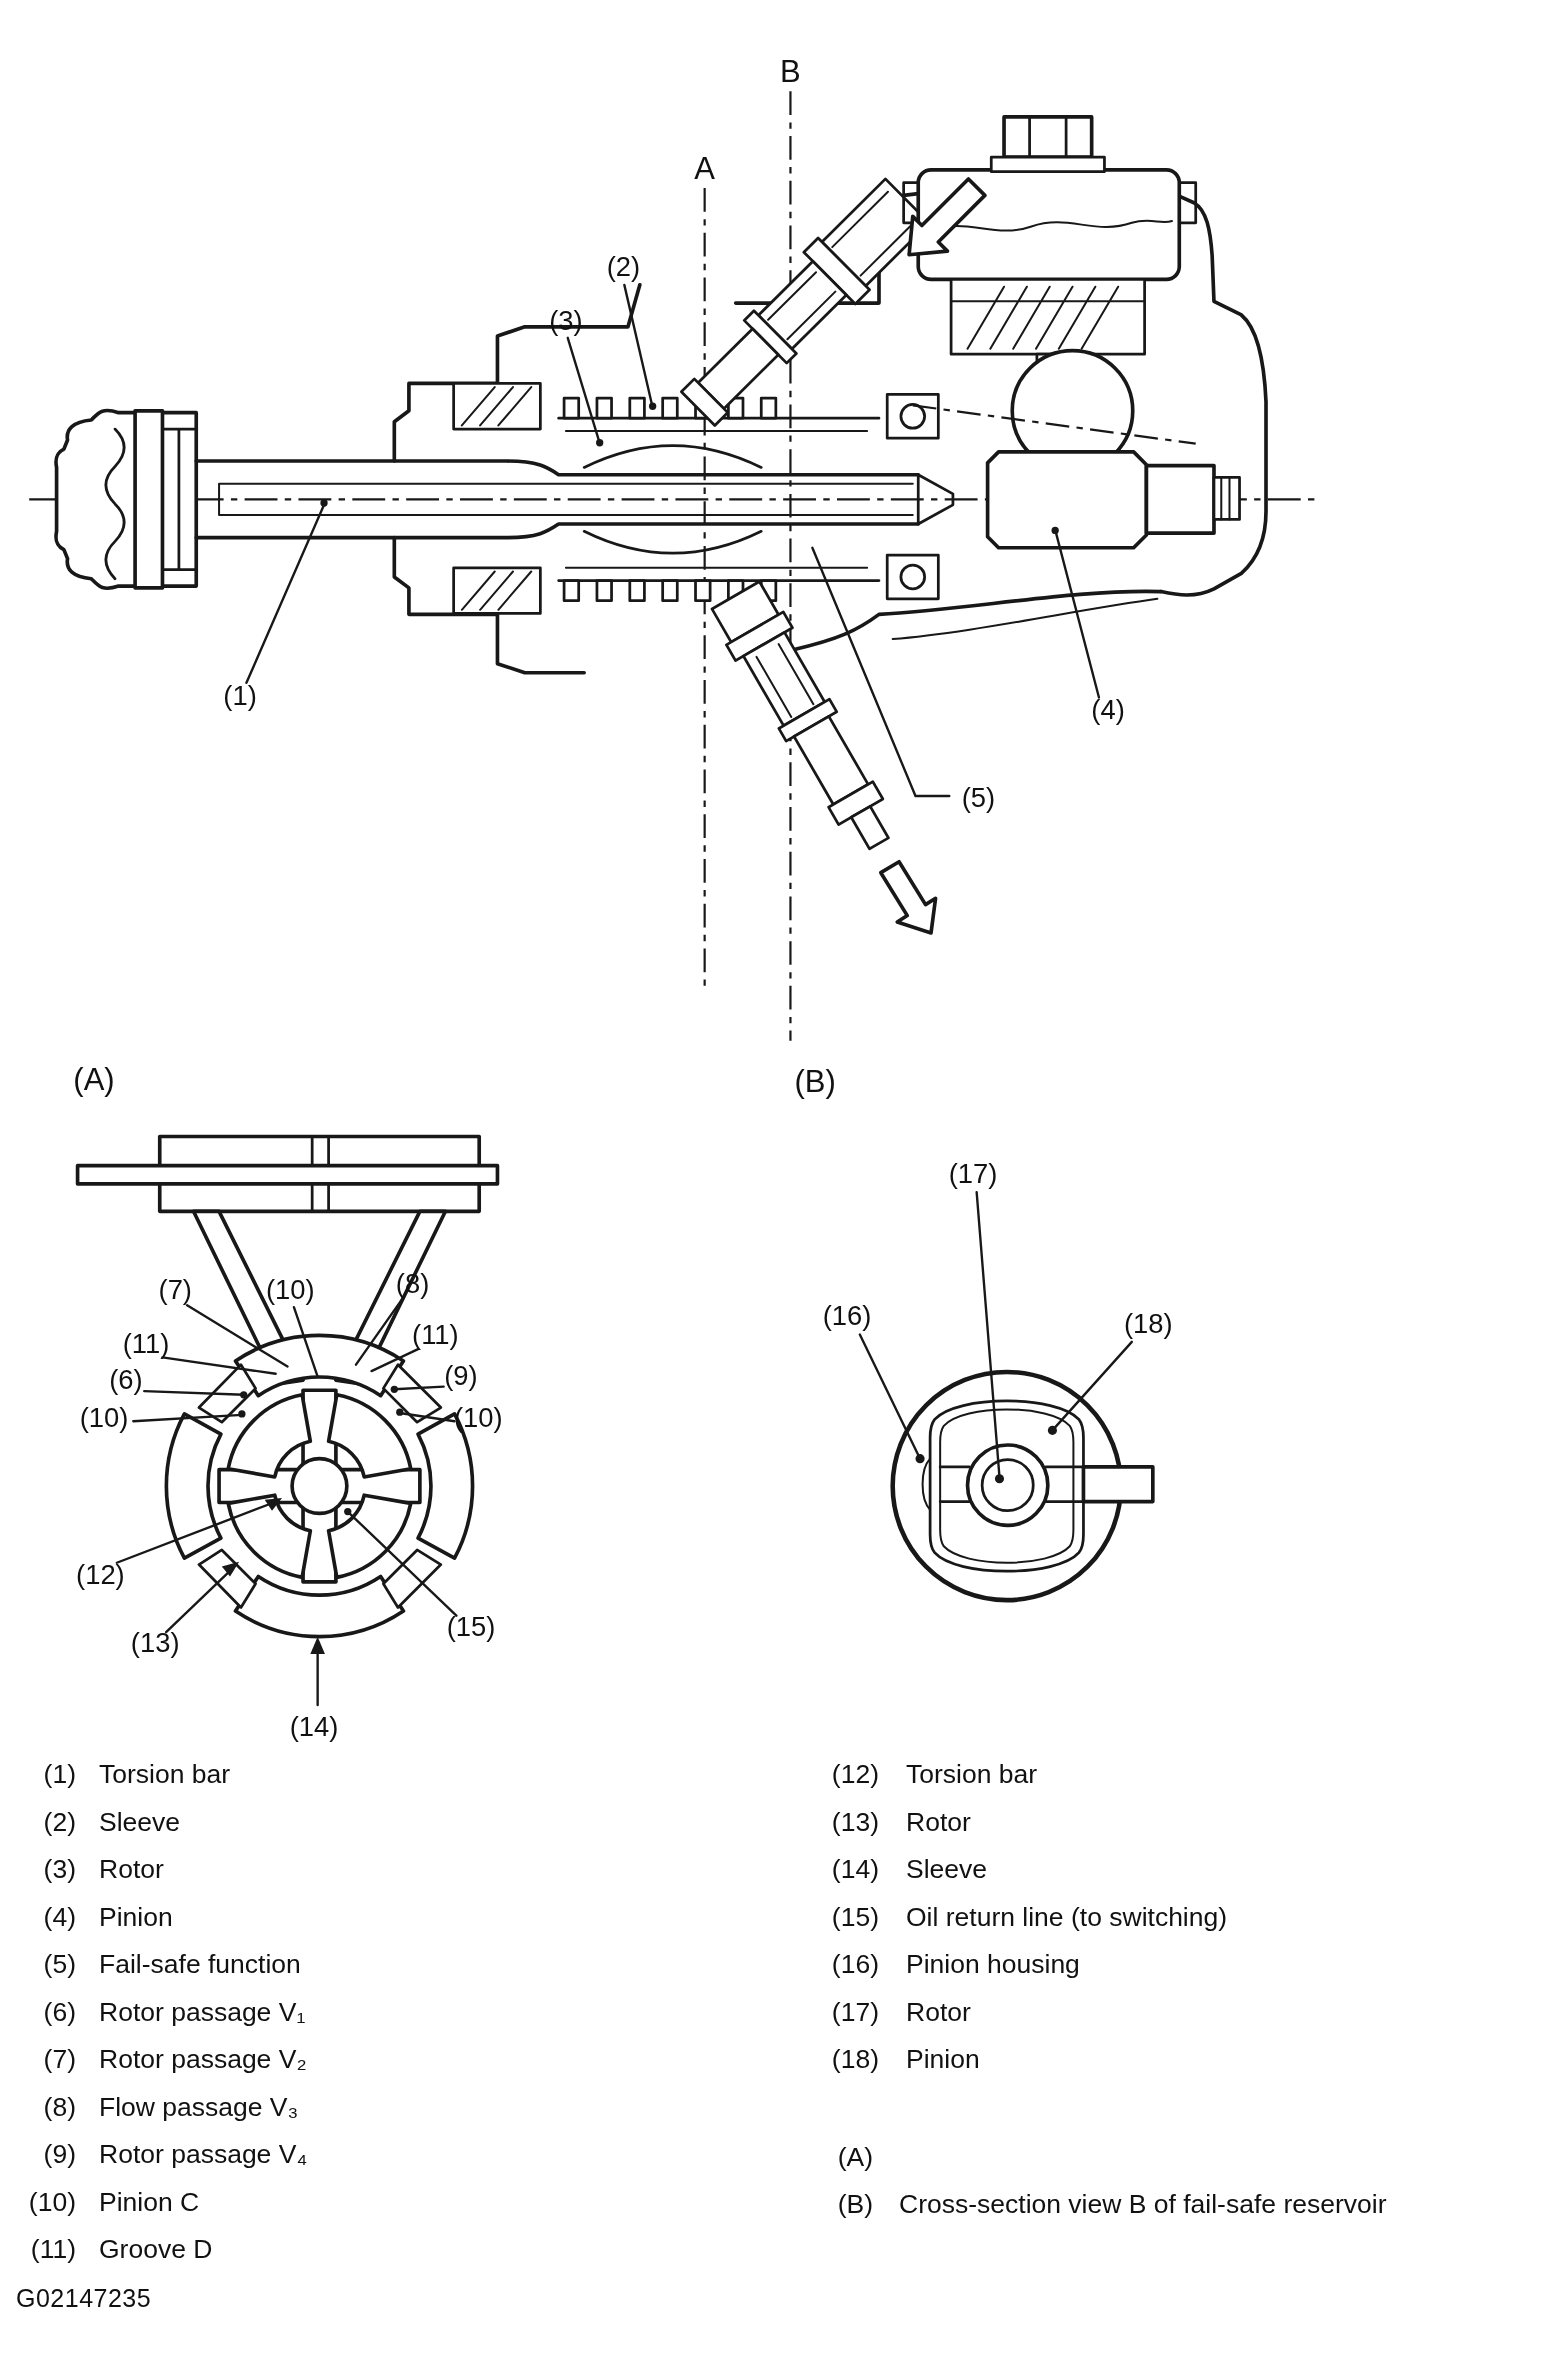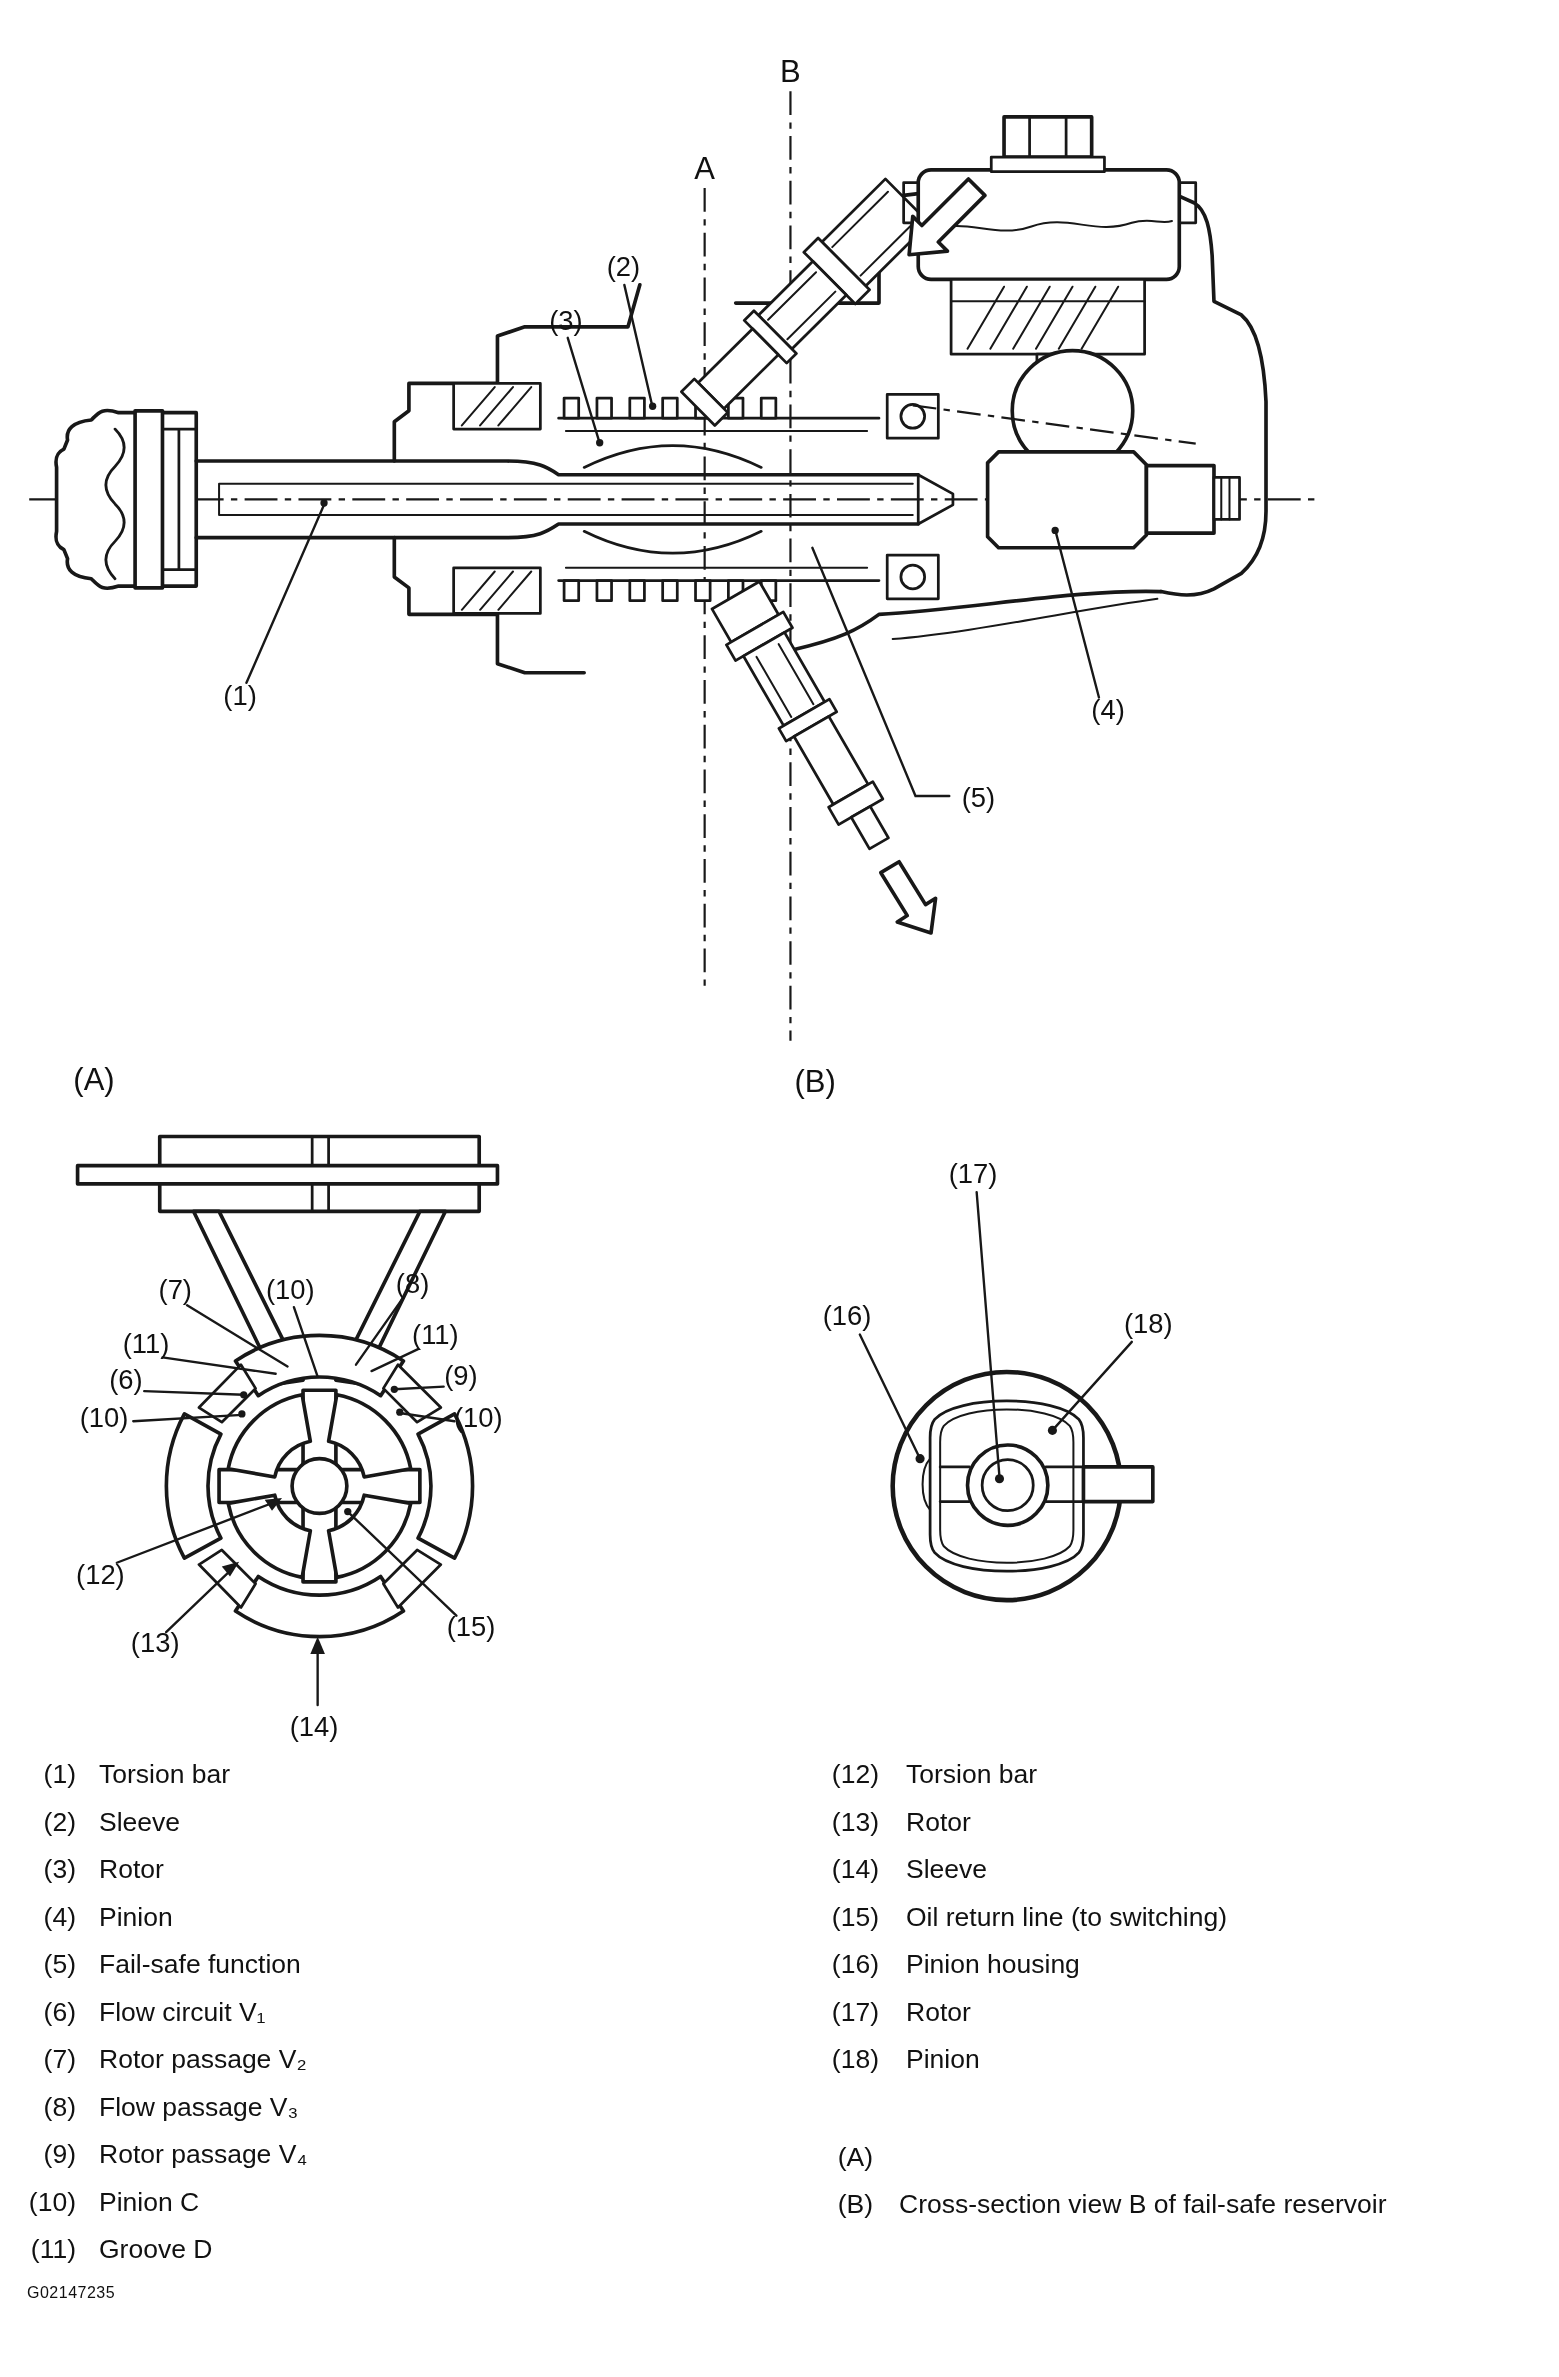--- a/index.html
+++ b/index.html
@@ -21,21 +21,21 @@
   .st{font-family:"Liberation Sans",sans-serif;font-size:34px;fill:#111;text-anchor:middle;}
   
   .lrow{position:absolute;left:0;width:100%;height:38px;font-size:26.5px;white-space:nowrap;}
   .lrow span{position:absolute;top:0;}
   .col-l .n{left:18px;width:58px;text-align:right;}
   .col-l .t{left:99px;}
   .col-r .n{left:802px;width:77px;text-align:right;}
   .col-r .t{left:906px;}
   .col-v .n{left:796px;width:77px;text-align:right;}
   .col-v .t{left:899px;}
-  .gcode{position:absolute;left:27px;top:2284px;font-size:16px;letter-spacing:0.5px;}
+  .gcode{position:absolute;left:16px;top:2284px;font-size:25px;letter-spacing:0.5px;}
 </style>
 </head>
 <body>
 
 <div class="page">
 
 <svg width="1559" height="2377" viewBox="0 0 1708 2604">
 
   <g>
 
@@ -280,21 +280,21 @@
     <div class="lrow col-l" style="top:1902px">
         <span class="n">(4)</span>
         <span class="t">Pinion</span>
       </div>
     <div class="lrow col-l" style="top:1949px">
         <span class="n">(5)</span>
         <span class="t">Fail-safe function</span>
       </div>
     <div class="lrow col-l" style="top:1997px">
         <span class="n">(6)</span>
-        <span class="t">Flow circuit V₁</span>
+        <span class="t">Rotor passage V₁</span>
       </div>
     <div class="lrow col-l" style="top:2044px">
         <span class="n">(7)</span>
         <span class="t">Rotor passage V₂</span>
       </div>
     <div class="lrow col-l" style="top:2092px">
         <span class="n">(8)</span>
         <span class="t">Flow passage V₃</span>
       </div>
     <div class="lrow col-l" style="top:2139px">

